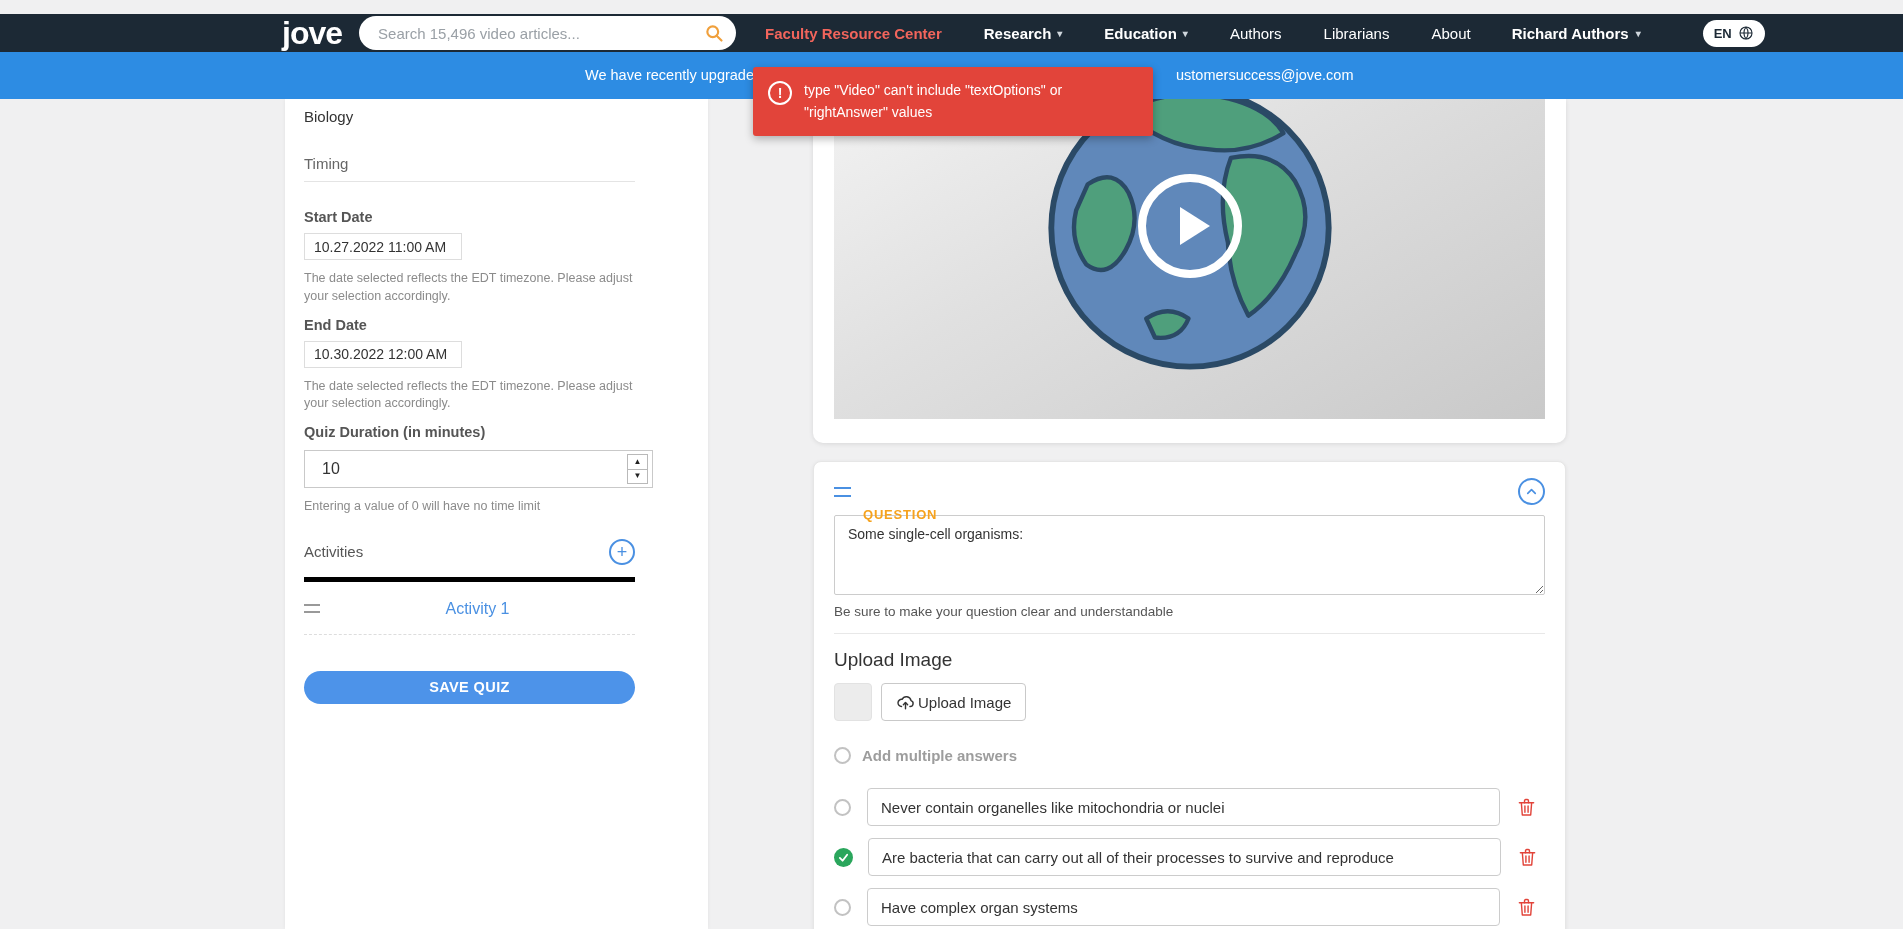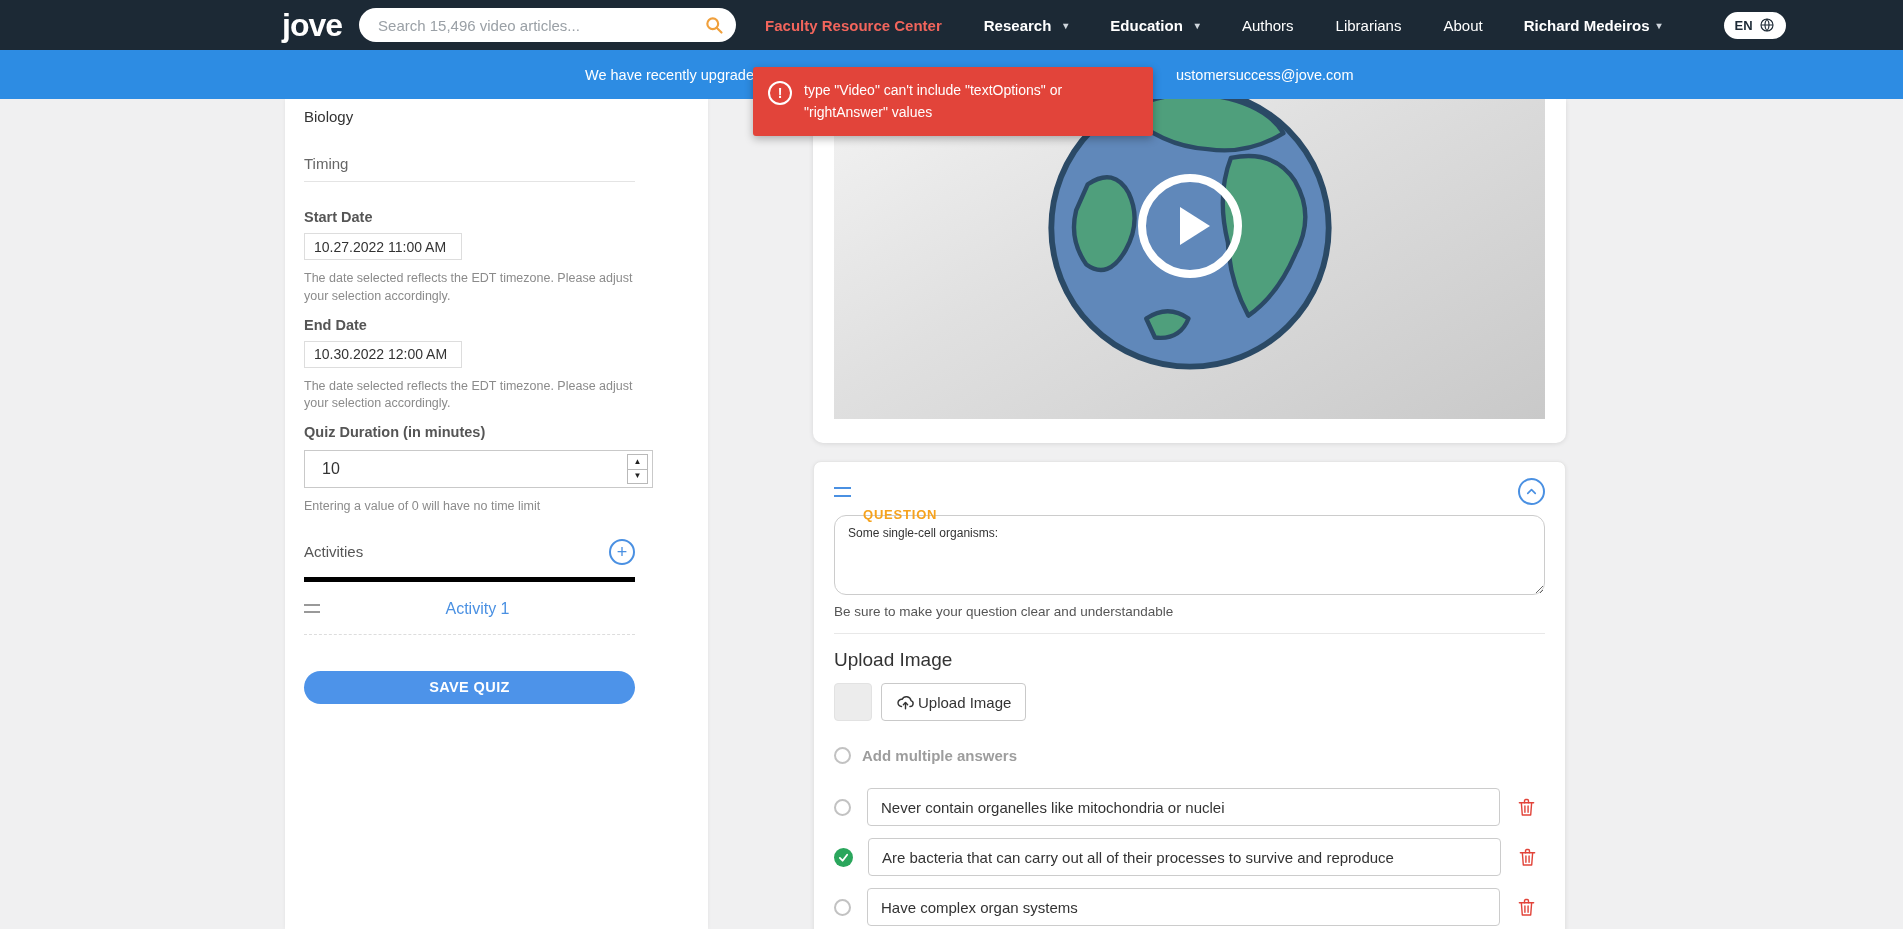--- a/index.html
+++ b/index.html
@@ -1,29 +1,29 @@
 <!DOCTYPE html>
 <html><head>
 <meta charset="utf-8">
 <style>
   * { margin:0; padding:0; box-sizing:border-box; }
   body { background:#e8e8e8; font-family:"Liberation Sans", sans-serif; }
   .page { position:relative; width:1903px; height:929px; background:#f0f0f1; overflow:hidden; font-family:"Liberation Sans", sans-serif; }
 
   
-  .header { position:absolute; top:0; left:0; right:0; height:50px; background:#1c2935; display:flex; align-items:center; z-index:30; }
+  .header { position:absolute; top:14px; left:0; right:0; height:38px; background:#1c2935; display:flex; align-items:center; z-index:30; }
   .logo { margin-left:282px; color:#fff; font-size:32px; font-weight:bold; letter-spacing:-1px; cursor:pointer; }
   .searchbar { margin-left:17px; width:377px; height:34px; background:#fff; border-radius:17px; display:flex; align-items:center; overflow:hidden; }
   .searchbar input { flex:1; border:none; outline:none; padding-left:19px; font-size:15px; color:#555; font-family:inherit; background:transparent; }
   .searchbar input::placeholder { color:#9aa0a6; }
   .search-btn { width:44px; height:34px; background:none; border:none; display:flex; align-items:center; justify-content:center; cursor:pointer; }
   .nav { display:flex; margin-left:8px; }
   .nav-item { padding:0 21px; font-size:15px; color:#fff; white-space:nowrap; cursor:pointer; display:flex; align-items:center; gap:6px; }
   .nav-item.frc { color:#f2655c; font-weight:bold; }
-  .nav-item.bold { font-weight:bold;gap:12px; }
+  .nav-item.bold { font-weight:bold; }
   .chev { font-size:10px; color:#cfd6dd; }
   .user { margin-left:10px; display:flex; align-items:center; gap:7px; color:#fff; font-weight:bold; font-size:15px; cursor:pointer; padding:0 10px; }
   .lang-pill { margin-left:52px; height:27px; padding:0 11px; background:#fff; border:none; border-radius:14px; display:flex; align-items:center; gap:6px; font-size:13px; font-weight:bold; color:#1c2935; cursor:pointer; font-family:inherit; }
 
   
   .banner { position:absolute; top:50px; left:0; right:0; height:49px; background:#2d8ce3; z-index:20; }
   .banner .seg { position:absolute; top:0; height:49px; display:flex; align-items:center; color:#fff; font-size:14.5px; }
   .seg-left  { left:0; width:754px; justify-content:flex-end; }
   .seg-right { left:1176px; }
 
@@ -70,22 +70,22 @@
   .play-tri { width:0; height:0; border-left:30px solid #fff; border-top:19px solid transparent; border-bottom:19px solid transparent; margin-left:11px; }
 
   
   .question-card { position:absolute; left:813px; top:461px; width:753px; height:500px; background:#fff;
                    border:1px solid #e6e6e6; border-radius:8px; box-shadow:0 1px 4px rgba(0,0,0,0.07); padding:16px 20px; }
   .q-header { display:flex; align-items:center; height:27px; }
   .q-drag { width:17px; height:10px; border-top:2.5px solid #4a90e2; border-bottom:2.5px solid #4a90e2; cursor:grab; }
   .q-label { margin-left:12px; color:#f6a21d; font-size:13px; font-weight:bold; letter-spacing:0.8px;margin-top:45px; }
   .q-collapse { margin-left:auto; width:27px; height:27px; border:2px solid #4a90e2; border-radius:50%; background:#fff;
                 display:flex; align-items:center; justify-content:center; cursor:pointer; padding:0; }
-  .q-textarea { margin-top:10px; width:711px; height:80px; border:1px solid #ccc; border-radius:12px; padding:10px 13px;
-                font-size:12px; color:#333; font-family:inherit; resize:vertical; display:block; outline:none; }
+  .q-textarea { margin-top:10px; width:711px; height:80px; border:1px solid #ccc; border-radius:2px; padding:10px 13px;
+                font-size:14px; color:#333; font-family:inherit; resize:vertical; display:block; outline:none; }
   .q-helper { margin-top:9px; font-size:13.5px; color:#555; }
   .q-divider { margin-top:14px; border-top:1px solid #e8e8e8; }
   .upload-heading { margin-top:15px; font-size:19px; font-weight:400; color:#333; }
   .upload-row { margin-top:12px; display:flex; align-items:center; gap:9px; }
   .thumb { width:38px; height:38px; background:#ececec; border:1px solid #e2e2e2; border-radius:4px; }
   .upload-btn { height:38px; padding:0 14px; background:#fff; border:1px solid #c9c9c9; border-radius:4px;
                 display:flex; align-items:center; gap:3px; font-size:15px; color:#333; cursor:pointer; font-family:inherit; }
   .multi-row { margin-top:26px; display:flex; align-items:center; gap:11px; }
   .radio { width:17px; height:17px; border:2px solid #c2c2c2; border-radius:50%; background:#fff; flex:0 0 auto; cursor:pointer; padding:0; }
   .multi-label { font-size:15px; font-weight:bold; color:#9d9d9d; }
@@ -133,21 +133,21 @@
       </div>
       <div class="nav-item">
         <span>Librarians</span>
       </div>
       <div class="nav-item">
         <span>About</span>
       </div>
     </div>
 
     <div class="user">
-      <span>Richard Medeiros</span>
+      <span>Richard Authors</span>
       <span class="chev">▾</span>
     </div>
 
     <button class="lang-pill">
       <span>EN</span>
       <svg width="16" height="16" viewBox="0 0 24 24" fill="none" stroke="#1c2935" stroke-width="1.7">
         <circle cx="12" cy="12" r="9"></circle>
           <path d="M3 12h18M12 3a14.5 14.5 0 0 1 0 18M12 3a14.5 14.5 0 0 0 0 18"></path>
       </svg>
     </button>

